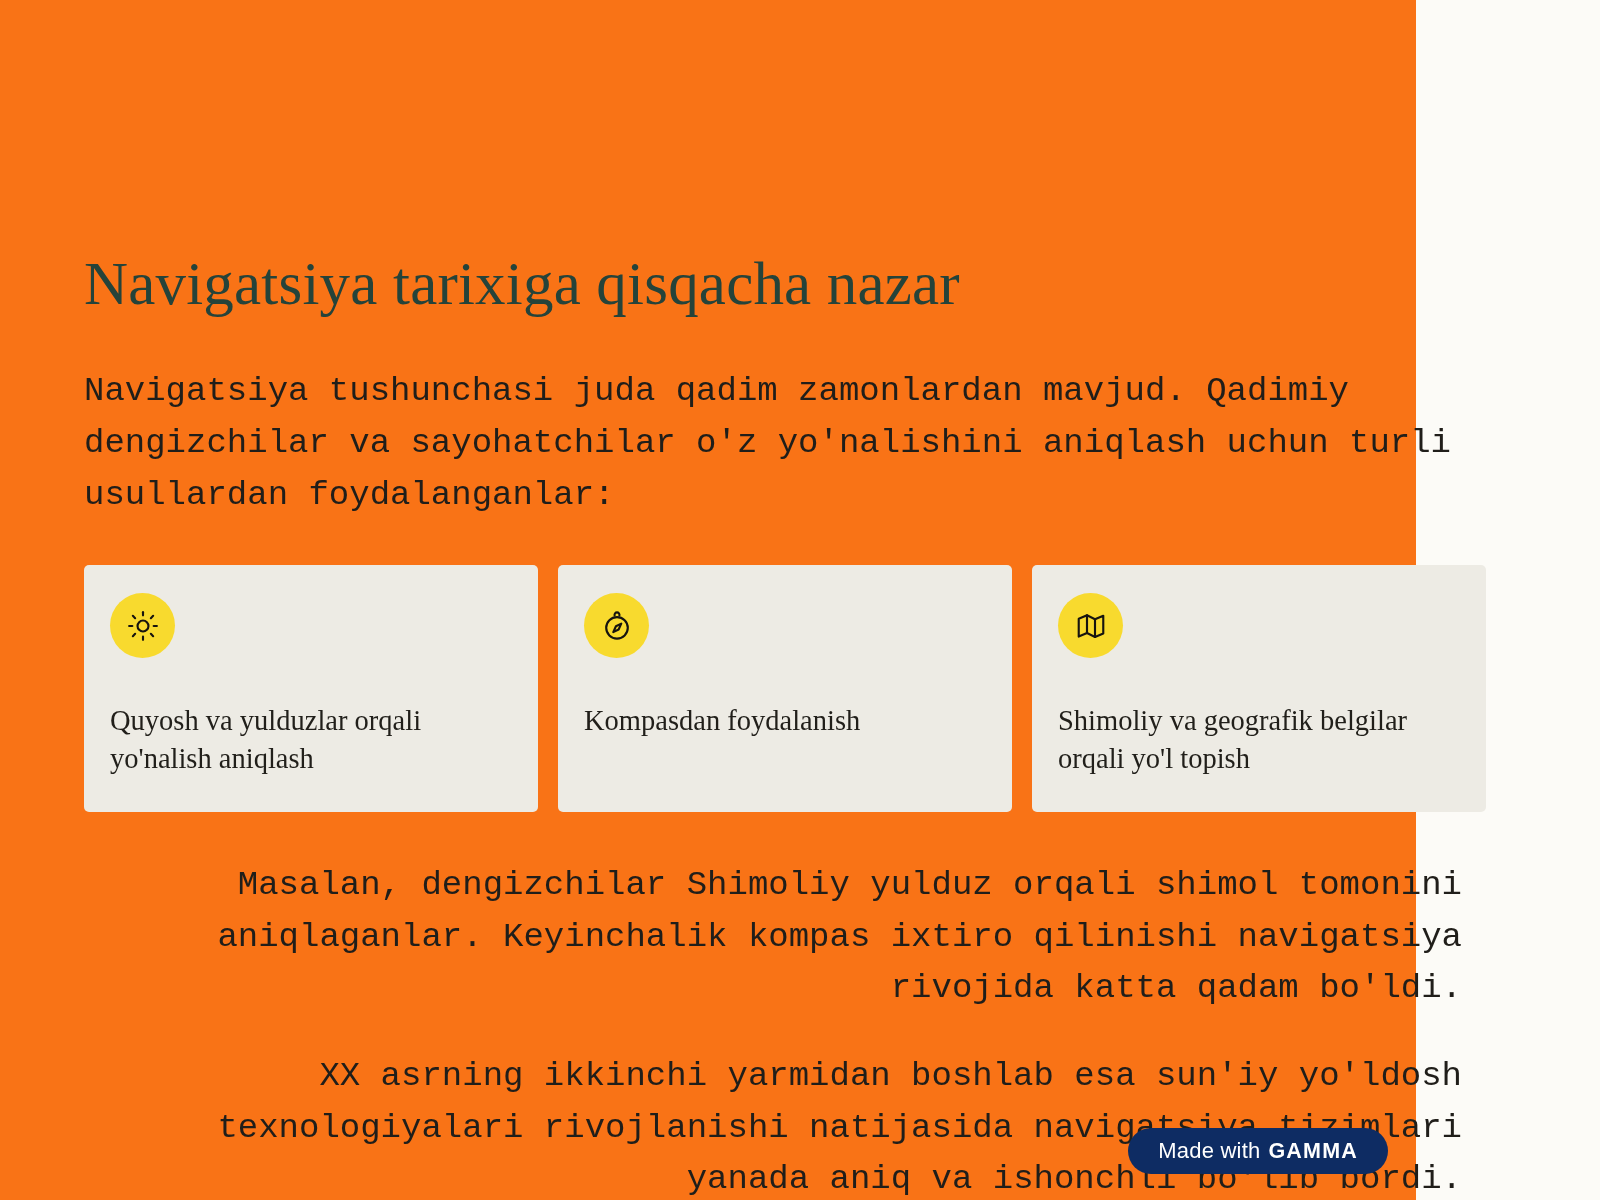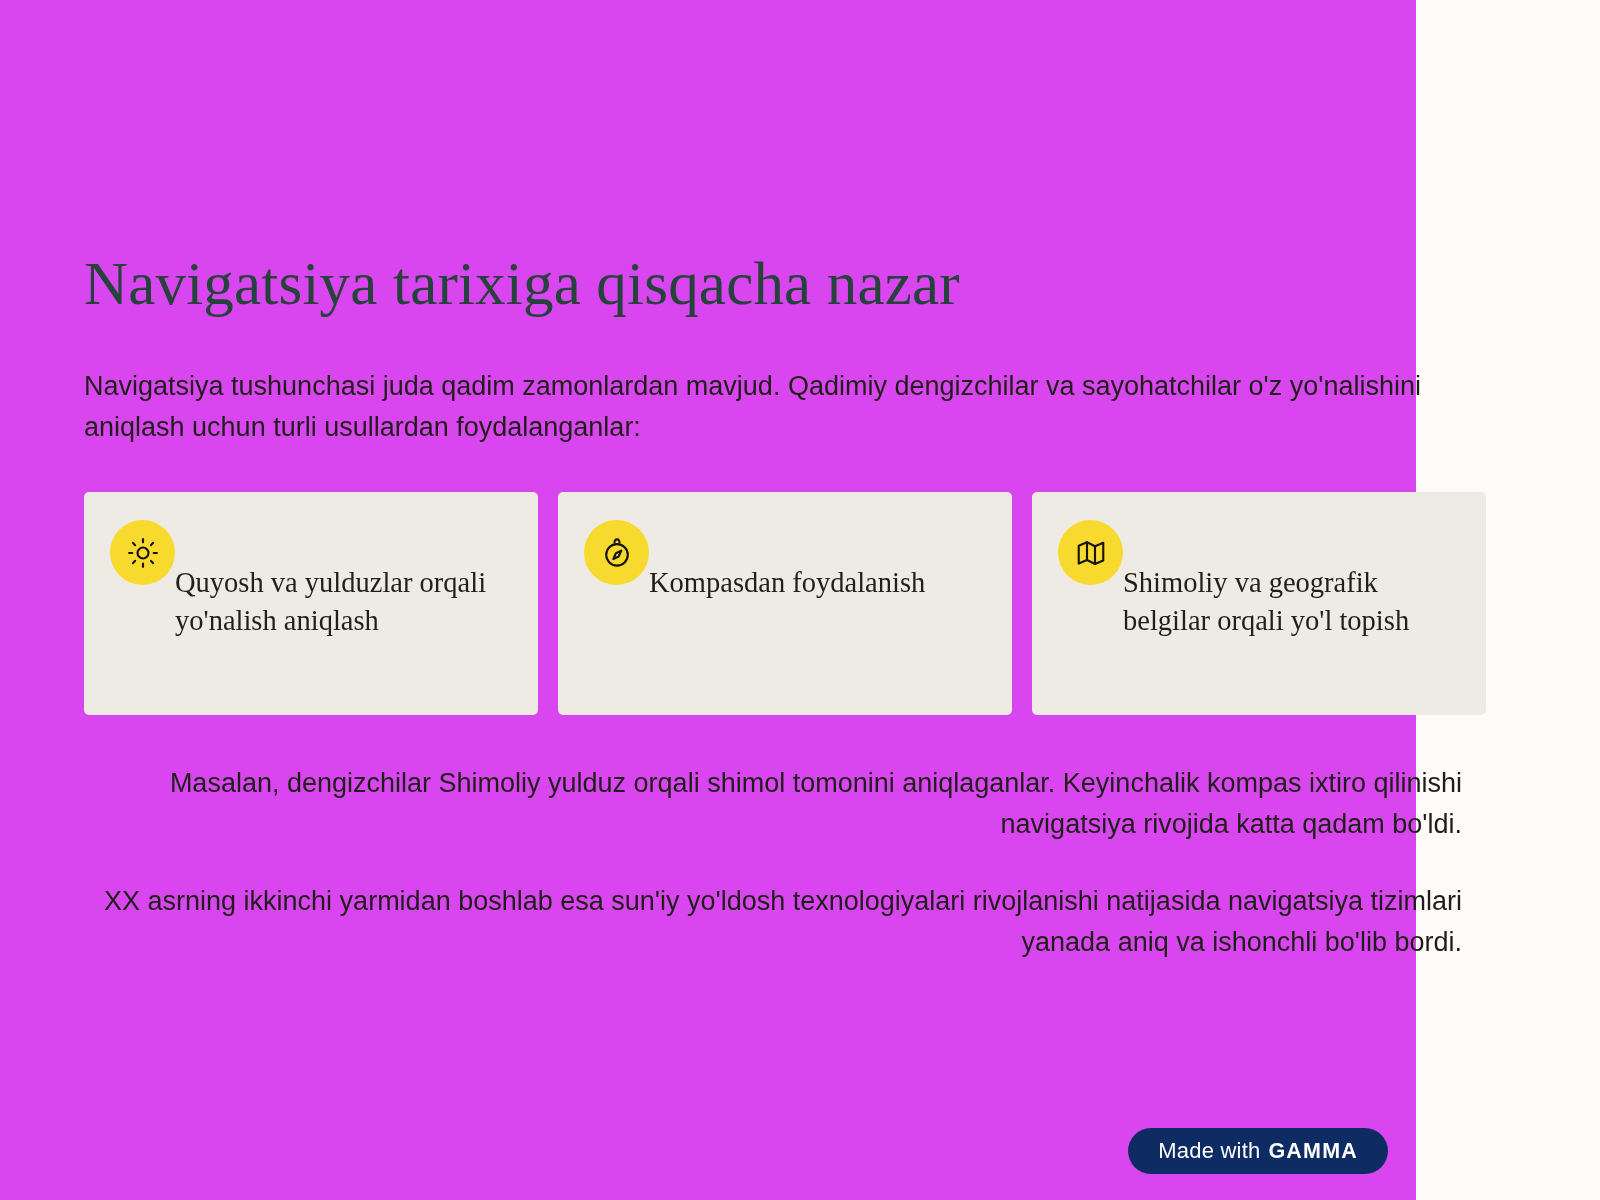--- a/index.html
+++ b/index.html
@@ -17,21 +17,21 @@
     position: relative;
     overflow: hidden;
   }
 
   .slide {
     position: absolute;
     left: 0;
     top: 0;
     width: 1416px;
     height: 1200px;
-    background: #d946ef;
+    background: #f97316;
   }
 
   .content {
     position: absolute;
     left: 84px;
     top: 250px;
     width: 1402px;
   }
 
   .page-title {
@@ -39,22 +39,22 @@
     font-size: 61px;
     line-height: 1.12;
     font-weight: 400;
     color: #25433A;
     letter-spacing: 0.2px;
     margin-bottom: 48px;
     white-space: nowrap;
   }
 
   .body-par {
-    font-family: Liberation Sans, sans-serif;
-    font-size: 27px;
+    font-family: Liberation Mono, monospace;
+    font-size: 34px;
     line-height: 1.52;
     color: #201E1A;
     width: 1378px;
   }
 
   .intro-par {
     margin-bottom: 44px;
   }
 
   .cards {
@@ -64,20 +64,21 @@
     margin-bottom: 48px;
   }
 
   .card {
     flex: 1 1 0;
     background: #EDEBE4;
     border-radius: 5px;
     padding: 28px 26px 34px 26px;
     min-height: 223px;
     display: flex;
+    flex-direction: column;
   }
 
   .icon-circle {
     width: 65px;
     height: 65px;
     border-radius: 50%;
     background: #F8DA2E;
     display: flex;
     align-items: center;
     justify-content: center;

